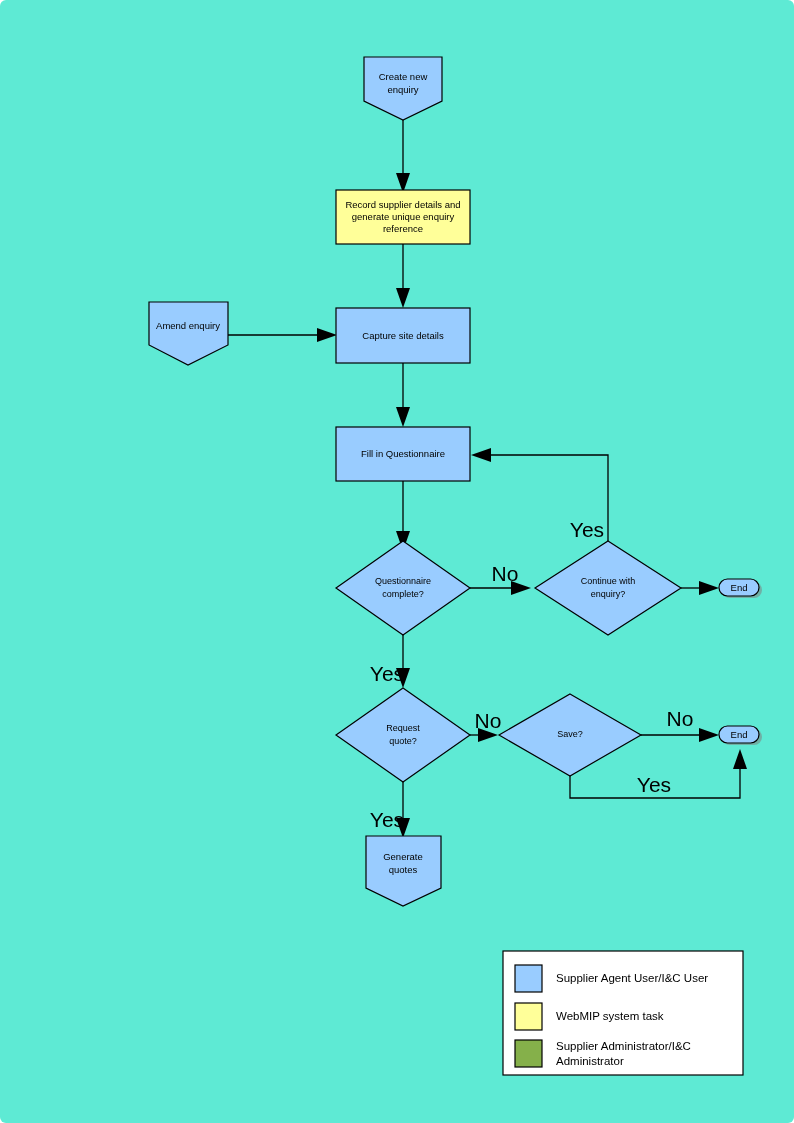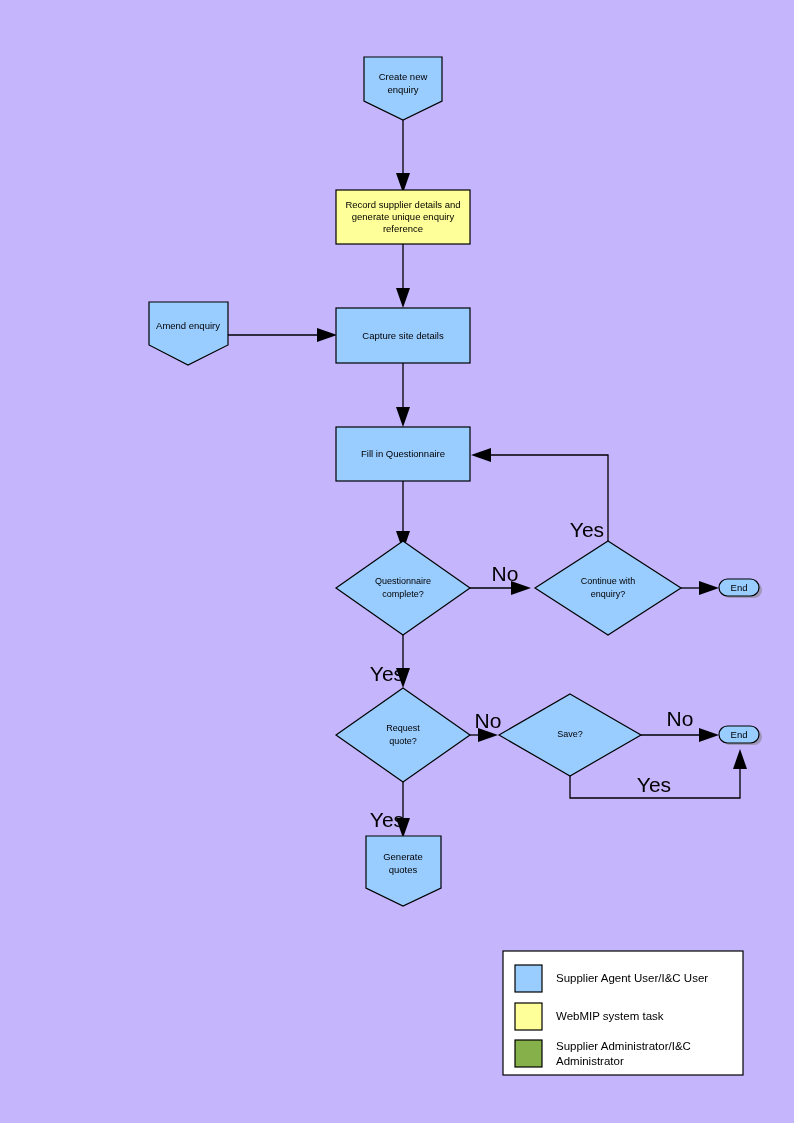--- a/index.html
+++ b/index.html
@@ -8,22 +8,23 @@
     padding: 0;
     background: #ffffff;
   }
   body {
     font-family: "Liberation Sans", sans-serif;
   }
   #canvas {
     position: relative;
     width: 794px;
     height: 1123px;
-    background: #c4b5fd;
+    background: #5eead4;
     overflow: hidden;
+    border-radius: 6px;
   }
   svg.diagram {
     position: absolute;
     left: 0;
     top: 0;
     width: 794px;
     height: 1123px;
   }
   .shape-fill-blue { fill: #99ccff; }
   .shape-fill-yellow { fill: #ffff99; }

